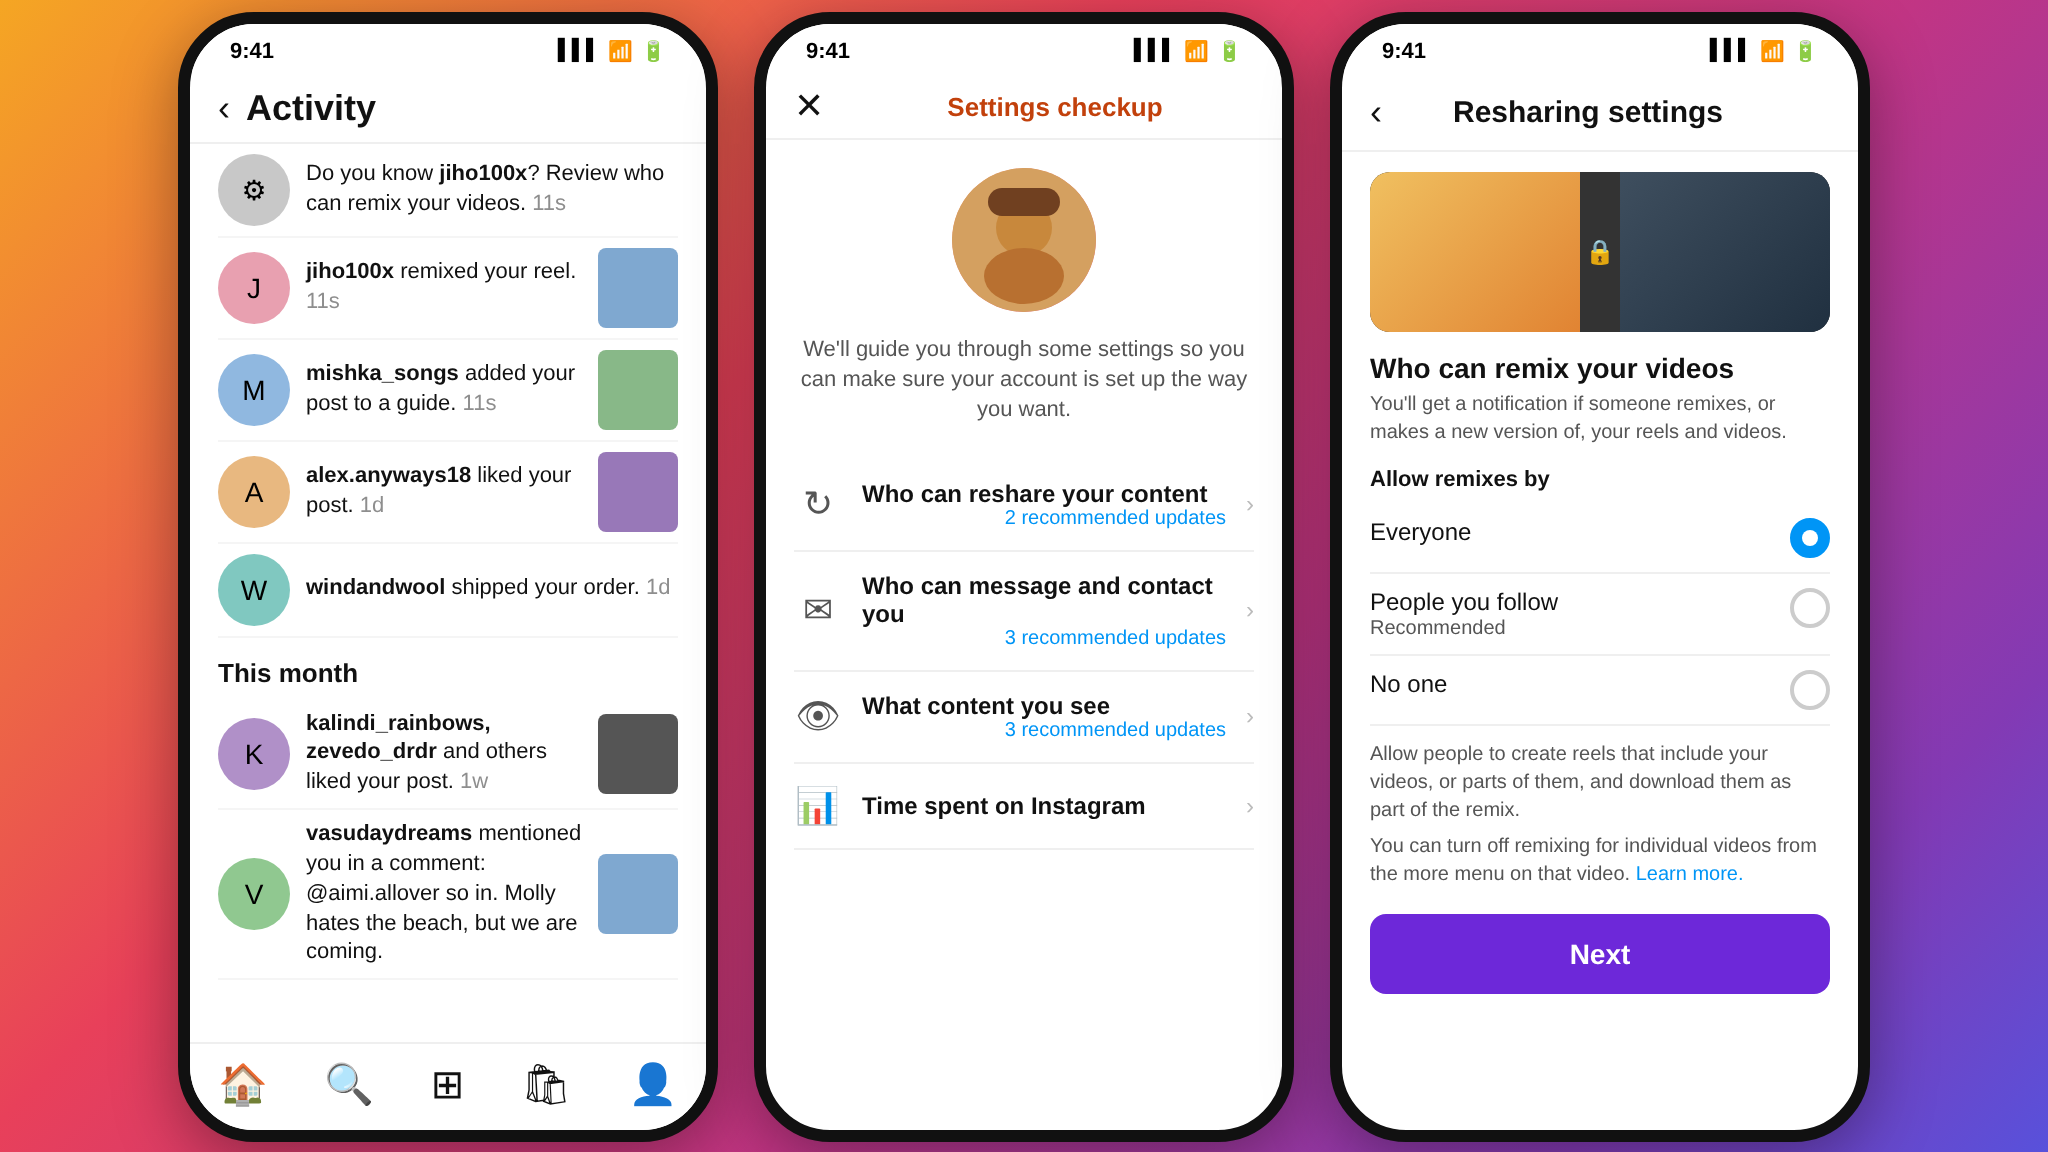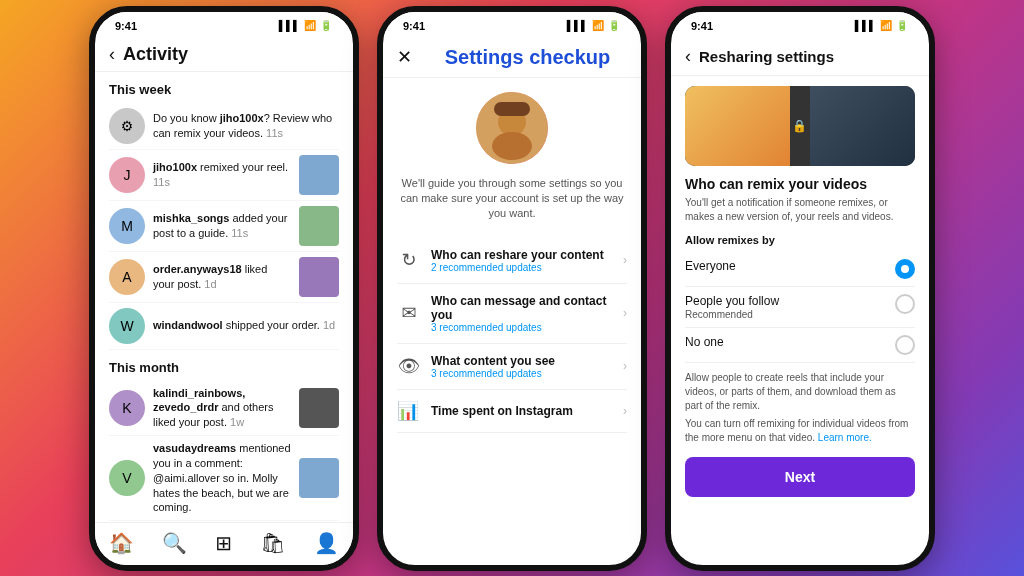--- a/index.html
+++ b/index.html
@@ -108,21 +108,21 @@
     .settings-header {
       display: flex;
       align-items: center;
       justify-content: center;
       padding: 10px 14px 8px;
       position: relative;
       border-bottom: 1px solid #efefef;
       flex-shrink: 0;
     }
     .settings-close { position: absolute; left: 14px; font-size: 18px; color: #111; }
-    .settings-title { font-size: 20px; font-weight: 600; color: #1d4ed8; margin-left: 31px; }
+    .settings-title { font-size: 13px; font-weight: 600; color: #c2410c; margin-left: 31px; }
 
     .settings-body { flex: 1; overflow-y: auto; padding: 14px; display: flex; flex-direction: column; align-items: center; }
 
     .profile-circle {
       width: 72px; height: 72px; border-radius: 50%;
       background: linear-gradient(135deg, #e8a060, #e07080);
       margin-bottom: 12px;
       display: flex; align-items: center; justify-content: center;
       font-size: 28px; color: white;
       overflow: hidden;
@@ -134,34 +134,34 @@
 
     .checkup-item {
       display: flex; align-items: center; gap: 10px;
       padding: 10px 0;
       border-bottom: 1px solid #efefef;
       width: 100%;
     }
     .checkup-icon { font-size: 18px; color: #555; width: 24px; text-align: center; flex-shrink: 0; }
     .checkup-text { flex: 1; }
     .checkup-text .item-title { font-size: 12px; font-weight: 600; color: #111; }
-    .checkup-text .item-sub { font-size: 10px; color: #0095f6; }
+    .checkup-text .item-sub { font-size: 10px; color: #0095f6; text-align: right; }
     .checkup-chevron { font-size: 12px; color: #bbb; }
 
     
     .resharing-header {
       display: flex;
       align-items: center;
       padding: 10px 14px 8px;
       border-bottom: 1px solid #efefef;
       flex-shrink: 0;
       position: relative;
     }
     .resharing-back { font-size: 18px; color: #111; margin-right: 8px; }
-    .resharing-title { font-size: 15px; font-weight: 600; color: #111; flex: 1; text-align: left; margin-right: 26px; }
+    .resharing-title { font-size: 15px; font-weight: 600; color: #111; flex: 1; text-align: center; margin-right: 26px; }
 
     .resharing-body { flex: 1; overflow-y: auto; padding: 10px 14px; }
 
     .remix-image-container {
       width: 100%;
       height: 80px;
       border-radius: 10px;
       overflow: hidden;
       margin-bottom: 10px;
       display: flex;
@@ -243,21 +243,20 @@
       <span class="status-icon">📶</span>
       <span class="status-icon">🔋</span>
     </div>
   </div>
   <div class="screen">
     <div class="activity-header">
       <span class="back-arrow">‹</span>
       <span class="activity-title">Activity</span>
     </div>
     <div class="activity-body">
-      <div class="section-label">This week</div>
 
       <div class="activity-item">
         <div class="activity-avatar gray">⚙</div>
         <div class="activity-text">
           Do you know <span class="username">jiho100x</span>? Review who can remix your videos. <span class="time">11s</span>
         </div>
       </div>
 
       <div class="activity-item">
         <div class="activity-avatar pink">J</div>
@@ -271,21 +270,21 @@
         <div class="activity-avatar blue">M</div>
         <div class="activity-text">
           <span class="username">mishka_songs</span> added your post to a guide. <span class="time">11s</span>
         </div>
         <div class="activity-thumb green"></div>
       </div>
 
       <div class="activity-item">
         <div class="activity-avatar orange">A</div>
         <div class="activity-text">
-          <span class="username">order.anyways18</span> liked your post. <span class="time">1d</span>
+          <span class="username">alex.anyways18</span> liked your post. <span class="time">1d</span>
         </div>
         <div class="activity-thumb purple"></div>
       </div>
 
       <div class="activity-item">
         <div class="activity-avatar teal">W</div>
         <div class="activity-text">
           <span class="username">windandwool</span> shipped your order. <span class="time">1d</span>
         </div>
       </div>

